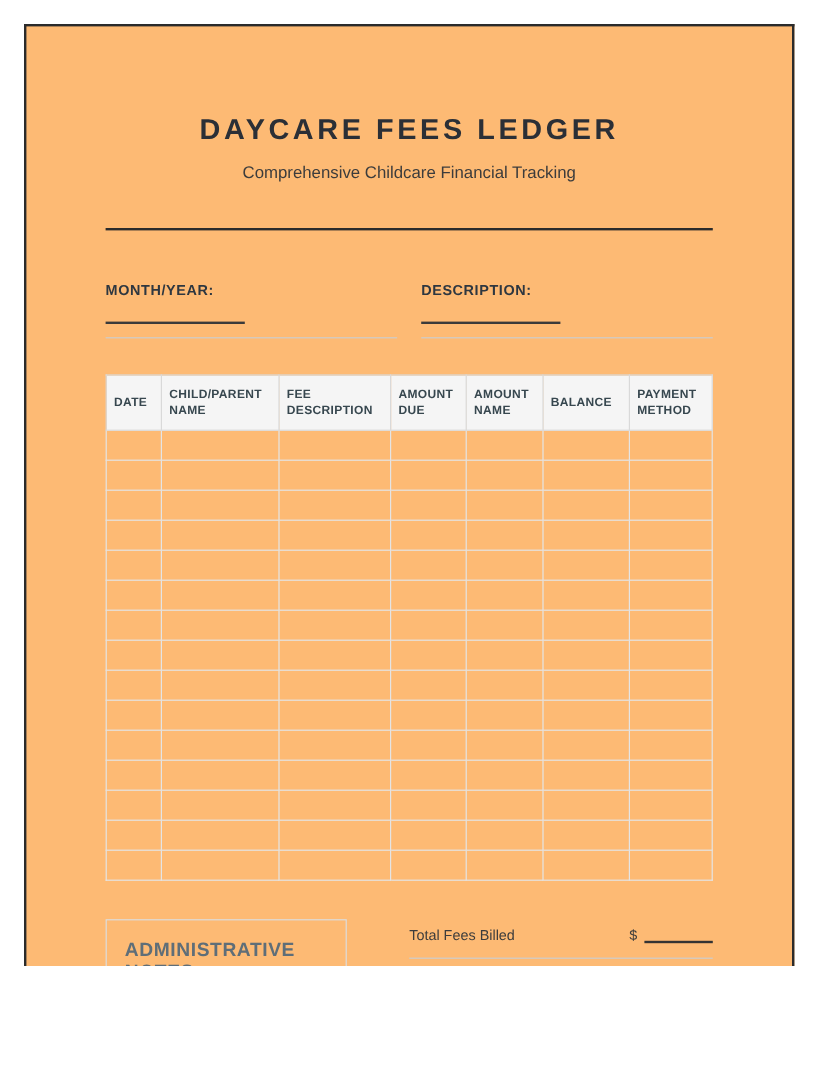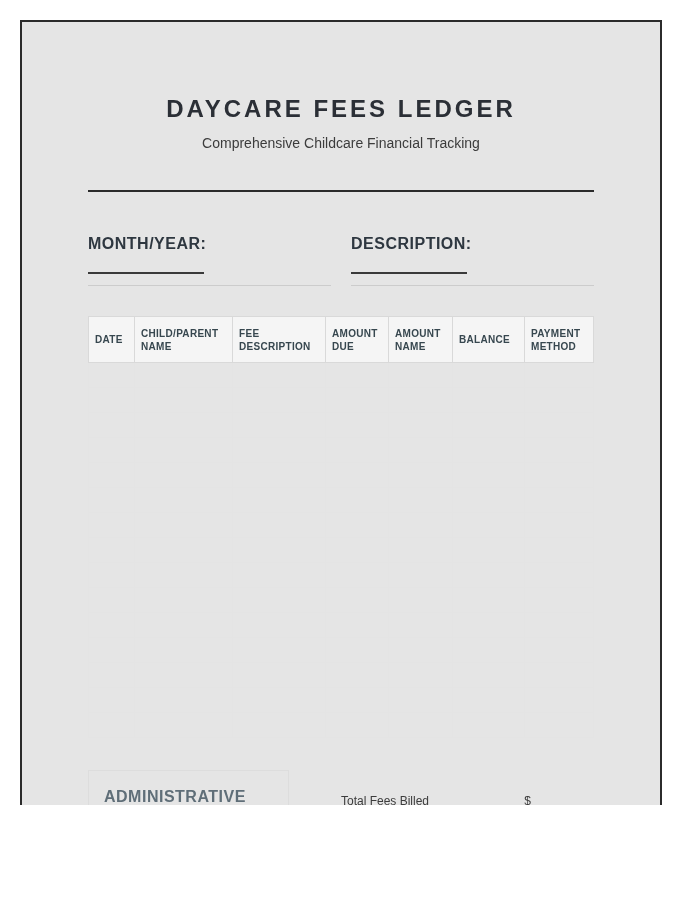--- a/index.html
+++ b/index.html
@@ -9,21 +9,21 @@
     font-family:"Liberation Sans", sans-serif;
     position:relative;
     overflow:hidden;
   }
   .page-frame {
     position:absolute; left:20px; top:20px;
     width:642px; height:785px;
     box-sizing:border-box;
     border:2px solid #2b2b2b;
     border-bottom:none;
-    background:#e5e5e5;
+    background:#fdba74;
     overflow:hidden;
   }
   .content { padding:73px 66px 0 66px; }
 
   .doc-title {
     margin:0;
     font-size:24px; font-weight:bold;
     letter-spacing:3px;
     color:#2b2f36;
     text-align:center;
@@ -43,21 +43,21 @@
   .fields-row {
     display:flex; gap:20px;
     margin-top:43px;
   }
   .field {
     flex:1;
     border-bottom:1px solid #cccccc;
     padding-bottom:11px;
   }
   .field-label {
-    font-size:16px; font-weight:bold;
+    font-size:12px; font-weight:bold;
     letter-spacing:0.5px;
     color:#2e3740;
     display:block;
   }
   .write-line {
     width:116px; height:19px;
     border-bottom:2px solid #3a3a3a;
   }
 
   table.ledger {
@@ -100,21 +100,21 @@
     padding:17px 15px 90px 15px;
   }
   .notes-label {
     font-size:16px; font-weight:bold;
     letter-spacing:0.5px;
     color:#5f6e78;
   }
   .totals {
     flex:1;
     margin-left:52px;
-    margin-top:24px;
+    margin-top:6px;
   }
   .total-row {
     display:flex;
     justify-content:space-between;
     align-items:flex-start;
     border-bottom:1px solid #cccccc;
     padding-bottom:12px;
   }
   .total-label { font-size:12px; color:#3c3c3c; }
   .total-amount {

